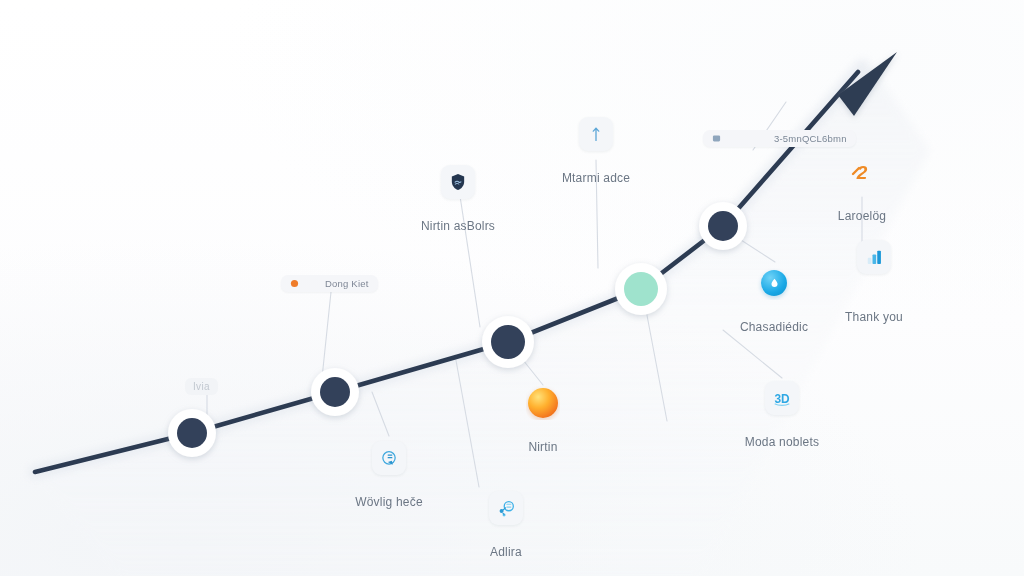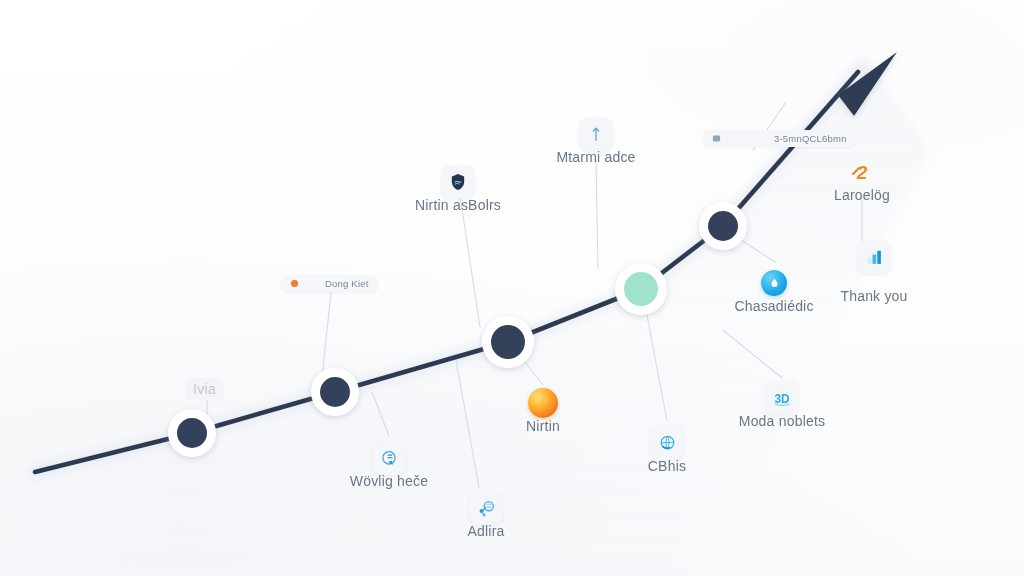--- a/index.html
+++ b/index.html
@@ -35,22 +35,22 @@
   .callout .chip{
     width:34px;height:34px;
     border-radius:9px;
     background:#f4f6f9;
     display:flex;align-items:center;justify-content:center;
     box-shadow:0 1px 3px rgba(35,50,75,.07);
     overflow:hidden;
   }
   .callout .chip.plain{background:transparent;box-shadow:none;}
   .callout .lbl{
-    margin-top:0;
-    font-size:14px;
+    margin-top:21px;
+    font-size:12px;
     line-height:12px;
     color:#6b7684;
     letter-spacing:.2px;
     white-space:nowrap;
     filter:blur(.25px);
   }
 
   
   .pill{
     position:absolute;
@@ -67,21 +67,21 @@
   }
   .pill.blue .ptxt{color:#7b8796;margin-left:48px;}
   .pill .pdot{width:9px;height:9px;flex:0 0 9px;}
 
   
   .tag{
     position:absolute;
     padding:3px 8px;
     border-radius:6px;
     background:#f2f4f7;
-    font-size:14px;
+    font-size:10px;
     color:#c2c8d0;
     letter-spacing:.3px;
     filter:blur(.4px);
     margin-left:-22px;
   }
 
   .sphere{
     width:30px;height:30px;border-radius:50%;
     background:
       radial-gradient(circle at 34% 30%, #ffe27a 0%, #ffb02e 38%, #f4791f 72%, #d95b12 100%);
@@ -246,50 +246,40 @@
   <div class="callout" style="left:782px;top:381px;">
     <span class="chip">
       <svg class="ic" width="22" height="22" viewBox="0 0 24 24">
         <text x="12" y="17" text-anchor="middle" font-family="Liberation Sans, sans-serif" font-size="13" font-weight="bold" fill="#2fa8e4">3D</text>
         <path d="M4.5 18.5c3.4 2 11.6 2 15 0" stroke="#7fd0f2" stroke-width="1.3" fill="none" stroke-linecap="round"></path>
       </svg>
     </span>
     <span class="lbl">Moda noblets</span>
   </div>
 
-  <div class="callout" style="left:667px;top:426px;">
-    <span class="chip">
-      <svg class="ic" width="21" height="21" viewBox="0 0 24 24">
-        <circle cx="12" cy="11" r="7.2" fill="none" stroke="#3fb1e8" stroke-width="1.5"></circle>
-        <path d="M4.9 11h14.2M12 3.9c2.2 2.3 2.2 11.9 0 14.2M12 3.9c-2.2 2.3-2.2 11.9 0 14.2" fill="none" stroke="#3fb1e8" stroke-width="1.1"></path>
-        <path d="M7 15.6c1.9 1.6 4.6 2.2 7.3 1.4" fill="none" stroke="#1a90cf" stroke-width="1.9" stroke-linecap="round"></path>
-      </svg>
-    </span>
-    <span class="lbl">CBhis</span>
-  </div>
 
   <div class="callout" style="left:543px;top:386px;">
     <span class="chip plain">
       <span class="sphere"></span>
     </span>
     <span class="lbl">Nirtin</span>
   </div>
 
   <div class="callout" style="left:389px;top:441px;">
     <span class="chip">
       <svg class="ic" width="20" height="20" viewBox="0 0 24 24">
         <path d="M12 4.4a7.4 7.4 0 1 0 0 14.8 7.4 7.4 0 0 0 0-14.8Z" fill="none" stroke="#3fa8de" stroke-width="1.5"></path>
         <path d="M11 8.4h4.4M11 11.6h4.4" stroke="#2b93cd" stroke-width="1.5" stroke-linecap="round"></path>
         <path d="M10.6 16.8 16.6 20l-1.2-4.6-4.8 1.4Z" fill="#2b93cd"></path>
       </svg>
     </span>
     <span class="lbl">Wövlig heče</span>
   </div>
 
-  <div class="callout" style="left:486px;top:491px;align-items:center;">
+  <div class="callout" style="left:506px;top:491px;align-items:center;">
     <span class="chip">
       <svg class="ic" width="21" height="21" viewBox="0 0 24 24">
         <circle cx="14.6" cy="9.4" r="5.2" fill="none" stroke="#3fb1e8" stroke-width="1.5"></circle>
         <circle cx="6.4" cy="14.8" r="2.3" fill="#2b9bd6"></circle>
         <circle cx="9.2" cy="19.4" r="1.7" fill="#5fc3ef"></circle>
         <path d="M8.2 13.6 11 11.2M8.1 17.6l1.1 1.1" stroke="#2b9bd6" stroke-width="1.3" stroke-linecap="round"></path>
         <path d="M12.4 7.2h4.6M12.4 10.4h4.6" stroke="#7fd0f2" stroke-width="1.2" stroke-linecap="round"></path>
       </svg>
     </span>
     <span class="lbl">Adlira</span>

